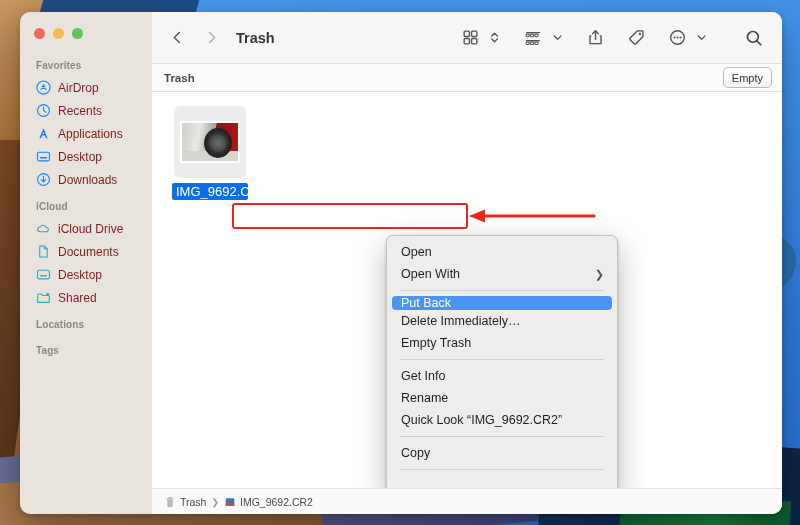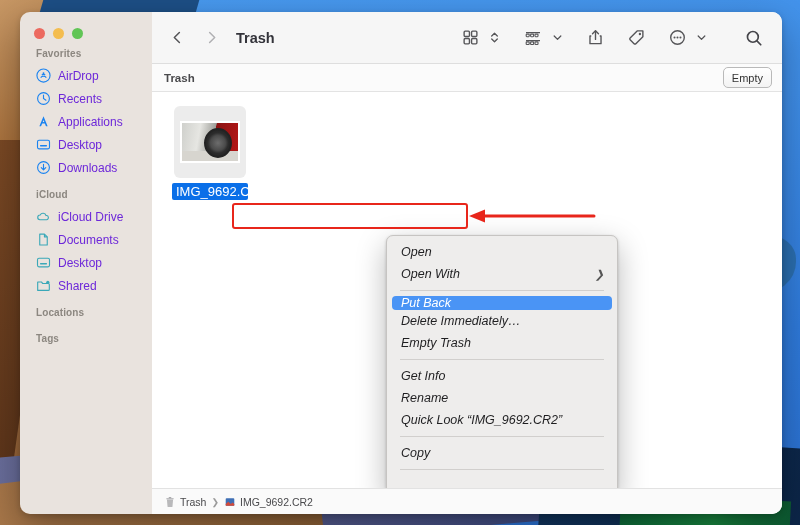--- a/index.html
+++ b/index.html
@@ -73,41 +73,41 @@
     border-radius: 10px;
     overflow: hidden;
     box-shadow: 0 14px 40px rgba(0,0,0,.32), 0 2px 6px rgba(0,0,0,.18);
     display: flex;
   }
 
   
   #sidebar {
     width: 132px; height: 100%;
     background: #e9e3de;
-    padding-top: 26px;
+    padding-top: 38px;
     flex: 0 0 132px;
     position: relative;
   }
   #traffic {
     position: absolute; left: 14px; top: 16px;
     display: flex; gap: 8px;
   }
   .light { width: 11px; height: 11px; border-radius: 50%; }
   .light.red    { background: #ec6a5f; }
   .light.yellow { background: #f4bd4f; }
   .light.green  { background: #61c555; }
 
   .sb-group-title {
     font-size: 10px; color: #8c8780; font-weight: 600;
     padding: 10px 0 5px 16px; letter-spacing: .1px;
   }
   .sb-item {
     display: flex; align-items: center; gap: 7px;
     height: 23px; padding-left: 16px;
-    font-size: 12px; color: #6d28d9;
+    font-size: 12px; color: #7f1d1d;
     cursor: default;
   }
   .sb-icon { width: 15px; height: 15px; flex: 0 0 15px; display: block; }
   .sb-label { white-space: nowrap; overflow: hidden; }
   .sb-eject { margin-left: auto; margin-right: 12px; width: 11px; height: 11px; }
 
   
   #main {
     flex: 1; height: 100%;
     background: #ffffff;
@@ -209,21 +209,20 @@
   
   #ctx-menu {
     position: absolute; left: 234px; top: 143px;
     width: 232px;
     background: #eeedec;
     border: 1px solid #c6c4c2;
     border-radius: 7px;
     box-shadow: 0 10px 30px rgba(0,0,0,.28), 0 1px 3px rgba(0,0,0,.2);
     padding: 5px 0 6px;
     z-index: 40;
-    font-style: italic;
   }
   .mi {
     height: 22px;
     display: flex; align-items: center;
     padding: 0 13px 0 14px;
     font-size: 12.5px; color: #1f1f21;
     white-space: nowrap;
   }
   .mi .arrow { margin-left: auto; color: #555; font-size: 11px; }
   .mi.highlight {

